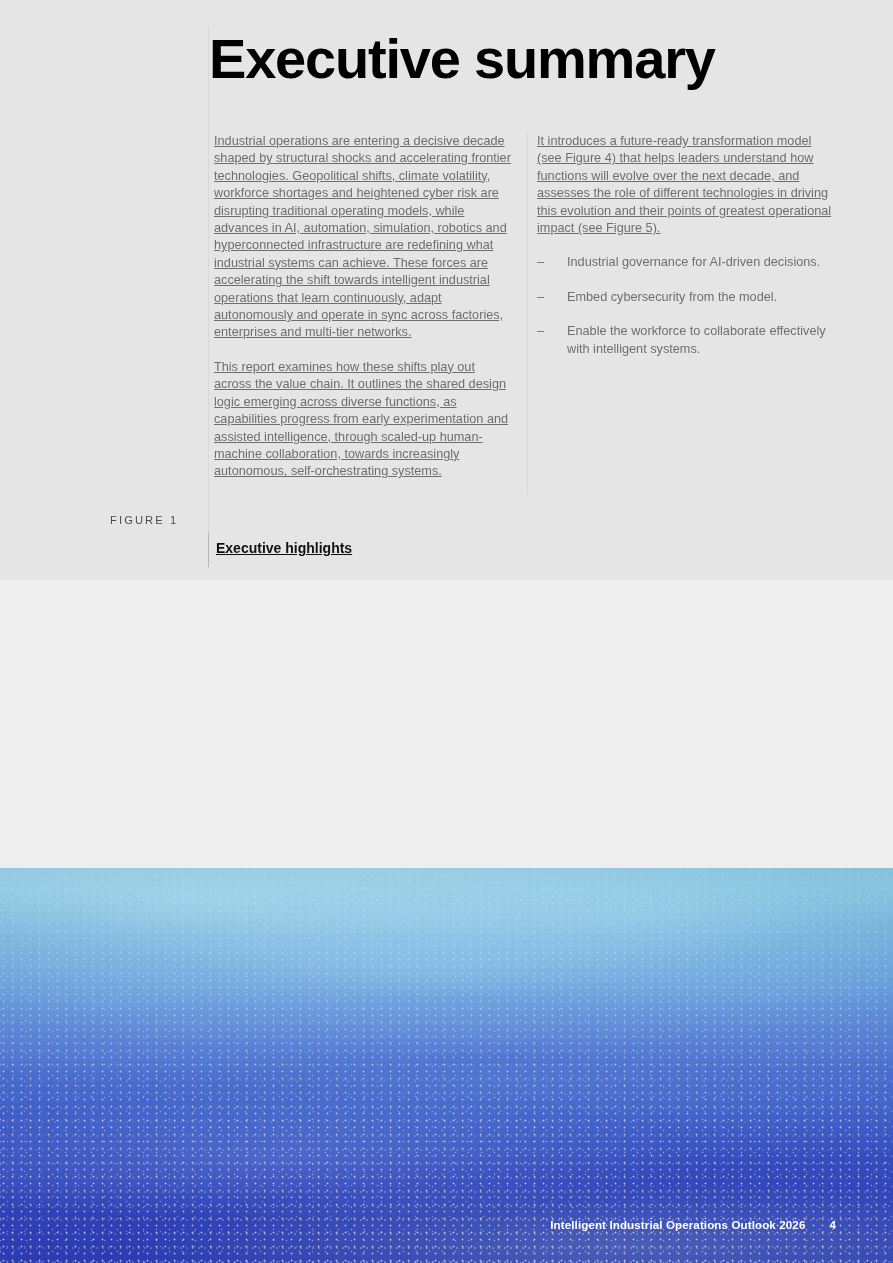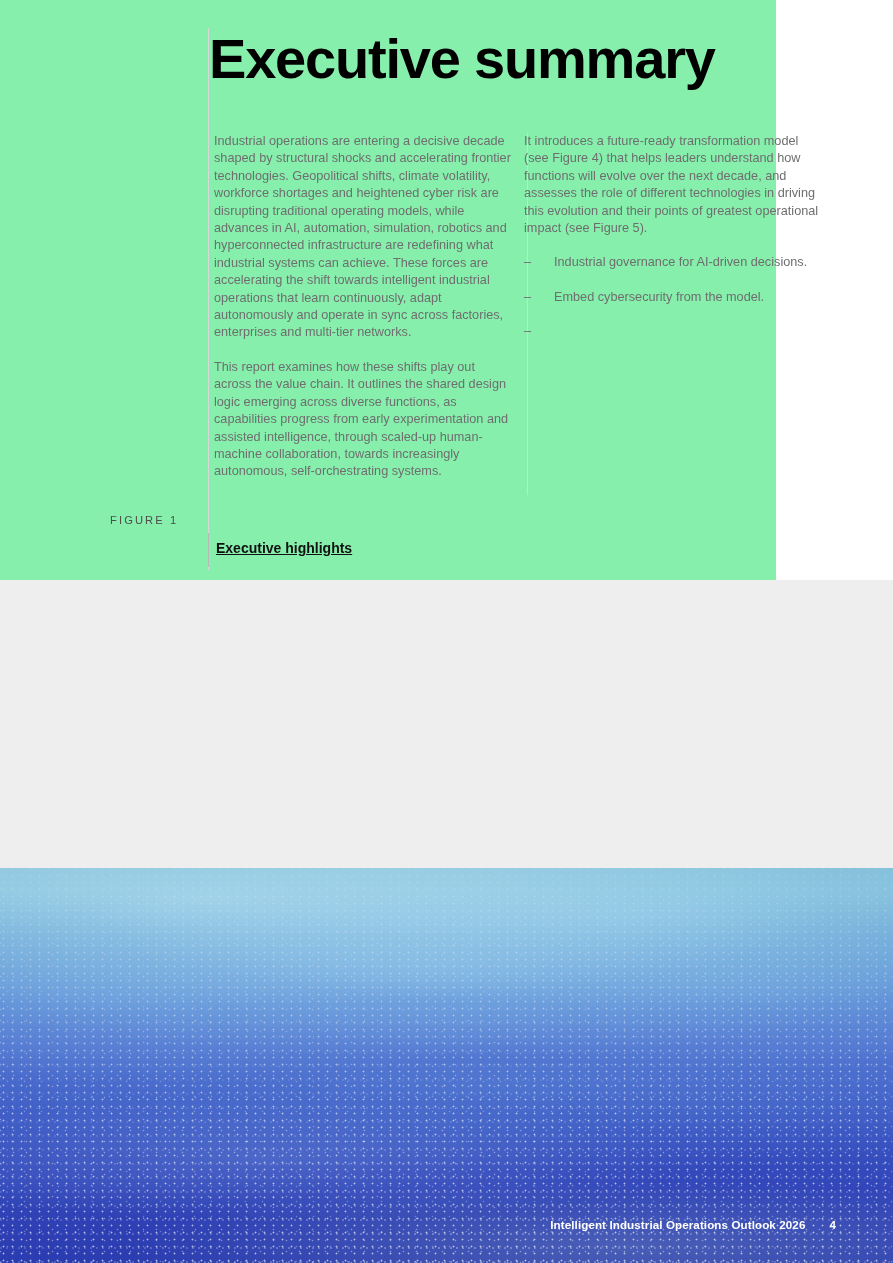--- a/index.html
+++ b/index.html
@@ -16,23 +16,23 @@
     width: 893px;
     height: 1263px;
     background: #ffffff;
     overflow: hidden;
   }
 
   
   .top-area {
     position: absolute;
     left: 0; top: 0;
-    width: 776px;
+    width: 893px;
     height: 580px;
-    background: #86efac;
+    background: #e5e5e5;
   }
 
   
   .rule-left {
     position: absolute;
     left: 208px;
     top: 28px;
     width: 1px;
     height: 542px;
     background: #d8d8d8;
@@ -70,24 +70,25 @@
 
   .col {
     position: absolute;
     top: 133px;
     width: 300px;
     font-size: 12.7px;
     line-height: 17.4px;
     color: #6e6e6e;
   }
   .col-left  { left: 214px; }
-  .col-right { left: 524px; width: 300px; }
+  .col-right { left: 537px; width: 300px; }
 
   .col p {
     margin: 0 0 17px 0;
+    text-decoration: underline;
   }
   .col p.last { margin-bottom: 0; }
 
   .bullets {
     margin: 0;
     padding: 0;
     list-style: none;
   }
   .bullets li {
     position: relative;
@@ -286,20 +287,21 @@
         <li>
           <span class="dash">–</span>
           <span>Industrial governance for AI-driven decisions.</span>
         </li>
         <li>
           <span class="dash">–</span>
           <span>Embed cybersecurity from the model.</span>
         </li>
         <li>
           <span class="dash">–</span>
+          <span>Enable the workforce to collaborate effectively with intelligent systems.</span>
         </li>
       </ul>
 
     </div>
 
     <div class="fig-label">FIGURE 1</div>
     <div class="fig-title">Executive highlights</div>
   </div>
 
   <div class="grey-band">

